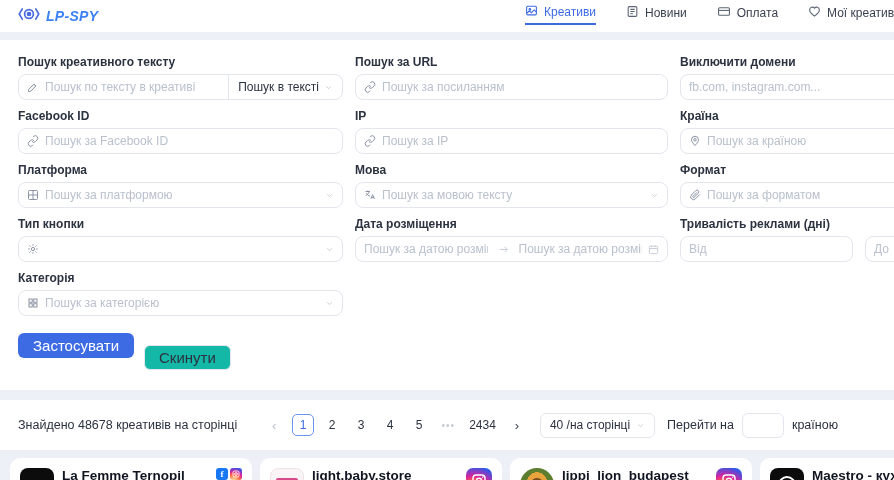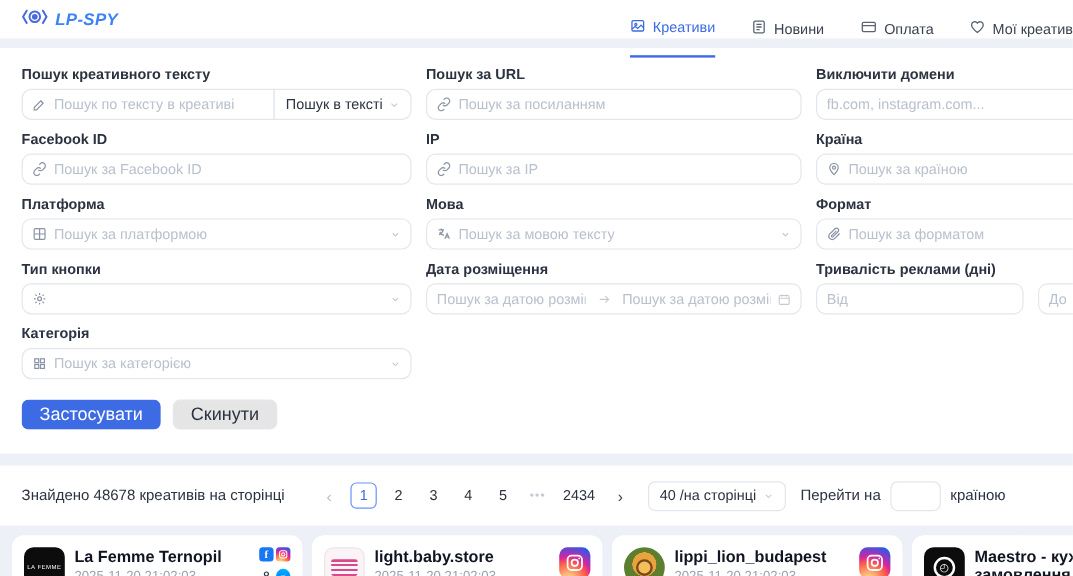--- a/index.html
+++ b/index.html
@@ -5,21 +5,21 @@
   * { margin:0; padding:0; box-sizing:border-box; }
   html,body { width:894px; height:480px; overflow:hidden; }
   body { font-family:"Liberation Sans", sans-serif; background:#edf0f6; color:#2b3240; }
   .page { width:1005px; }
 
   
   .header { height:32px; background:#fff; display:flex; align-items:center; padding-left:18px; position:relative; }
   .logo { display:flex; align-items:center; gap:6px; }
   .logo-text { font-size:14px; font-weight:bold; font-style:italic; color:#3b82f6; letter-spacing:.3px; }
   .nav { position:absolute; left:525px; top:0; height:32px; display:flex; gap:30px; }
-  .nav-item { display:flex; align-items:center; gap:6px; font-size:12px; color:#3a4150; cursor:pointer; height:48px; }
+  .nav-item { display:flex; align-items:center; gap:6px; font-size:12px; color:#3a4150; cursor:pointer; height:25px; }
   .nav-item svg { stroke:#5b6472; }
   .nav-item.active { color:#3d6be4; border-bottom:2px solid #3d6be4; }
   .nav-item.active svg { stroke:#3d6be4; }
 
   
   .panel { background:#fff; margin-top:8px; padding:15px 18px 20px 18px; }
   .grid { display:grid; grid-template-columns:325px 313px 325px; column-gap:12px; }
   .field { margin-bottom:9px; }
   .field-label { font-size:12px; font-weight:bold; color:#2b3240; margin-bottom:5px; }
   .box { height:26px; border:1px solid #e3e6ec; border-radius:8px; background:#fff; display:flex; align-items:center; padding:0 8px; gap:6px; font-size:12px; }
@@ -30,21 +30,21 @@
   .chev { margin-left:auto; color:#c4cad4; flex:0 0 auto; display:flex; }
   .group { display:flex; }
   .group .box.main { flex:1; border-radius:8px 0 0 8px; }
   .addon { height:26px; border:1px solid #e3e6ec; border-left:1px solid #e3e6ec; border-radius:0 8px 8px 0; margin-left:-1px; display:flex; align-items:center; gap:5px; padding:0 9px; font-size:12px; color:#2b3240; background:#fff; white-space:nowrap; cursor:pointer; }
   .range .arr { color:#c4cad4; display:flex; margin:0 4px; }
   .dur { display:flex; gap:12px; }
   .dur .box { flex:1; }
   .btn-row { display:flex; gap:10px; margin-top:8px; }
   .btn { height:25px; padding:0 14px; border-radius:6px; font-size:15px; display:flex; align-items:center; cursor:pointer; border:1px solid transparent; font-family:"Liberation Sans",sans-serif; }
   .btn.primary { background:#3d6be4; color:#fff; }
-  .btn.ghost { background:#e5e5e5; color:#2b3240; border-color:#e3e6ec; }
+  .btn.ghost { background:#14b8a6; color:#2b3240; border-color:#e3e6ec;margin-top:12px; }
 
   
   .pagebar { background:#fff; margin-top:10px; height:50px; display:flex; align-items:center; padding:0 18px; font-size:12.5px; }
   .summary { margin-right:26px; white-space:nowrap; }
   .pager { display:flex; align-items:center; gap:7px; }
   .pg { min-width:22px; height:22px; display:flex; align-items:center; justify-content:center; font-size:12px; color:#2b3240; border-radius:5px; cursor:pointer; padding:0 3px; }
   .pg.nav-arrow { color:#b9c1cd; font-size:13px; }
   .pg.nav-arrow.next { color:#3a4150; }
   .pg.active { border:1px solid #6a93f2; color:#3d6be4; background:#fff; }
   .pg.dots { color:#c4cad4; font-size:10px; letter-spacing:1px; cursor:default; }

